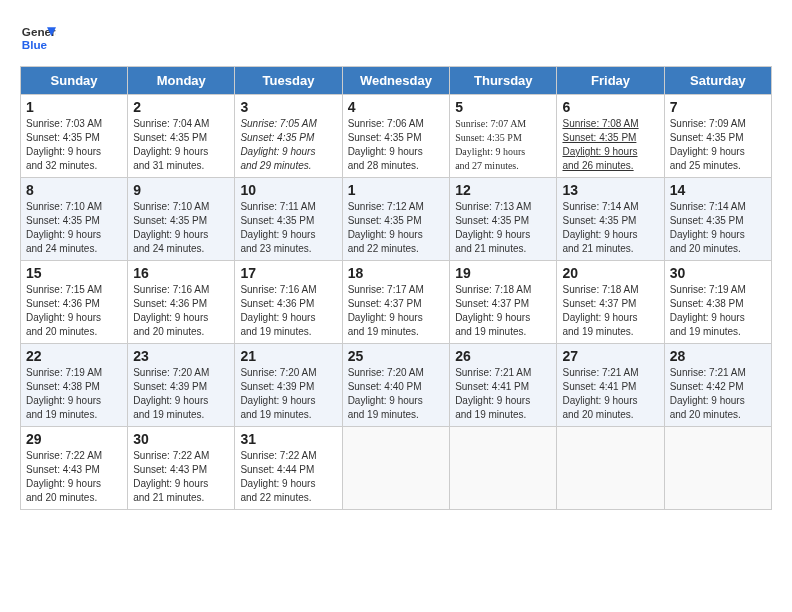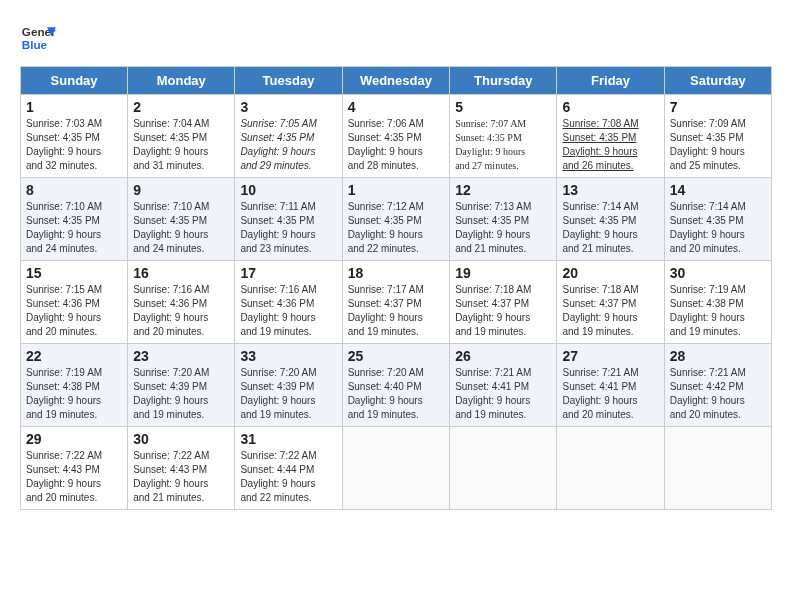--- a/index.html
+++ b/index.html
@@ -270,21 +270,21 @@
 and 19 minutes.</div>
         </td>
         <td>
           <span class="day-number">23</span>
           <div class="day-info" style="white-space: pre-line;">Sunrise: 7:20 AM
 Sunset: 4:39 PM
 Daylight: 9 hours
 and 19 minutes.</div>
         </td>
         <td>
-          <span class="day-number">33</span>
+          <span class="day-number">21</span>
           <div class="day-info" style="white-space: pre-line;">Sunrise: 7:20 AM
 Sunset: 4:39 PM
 Daylight: 9 hours
 and 19 minutes.</div>
         </td>
         <td>
           <span class="day-number">25</span>
           <div class="day-info" style="white-space: pre-line;">Sunrise: 7:20 AM
 Sunset: 4:40 PM
 Daylight: 9 hours

